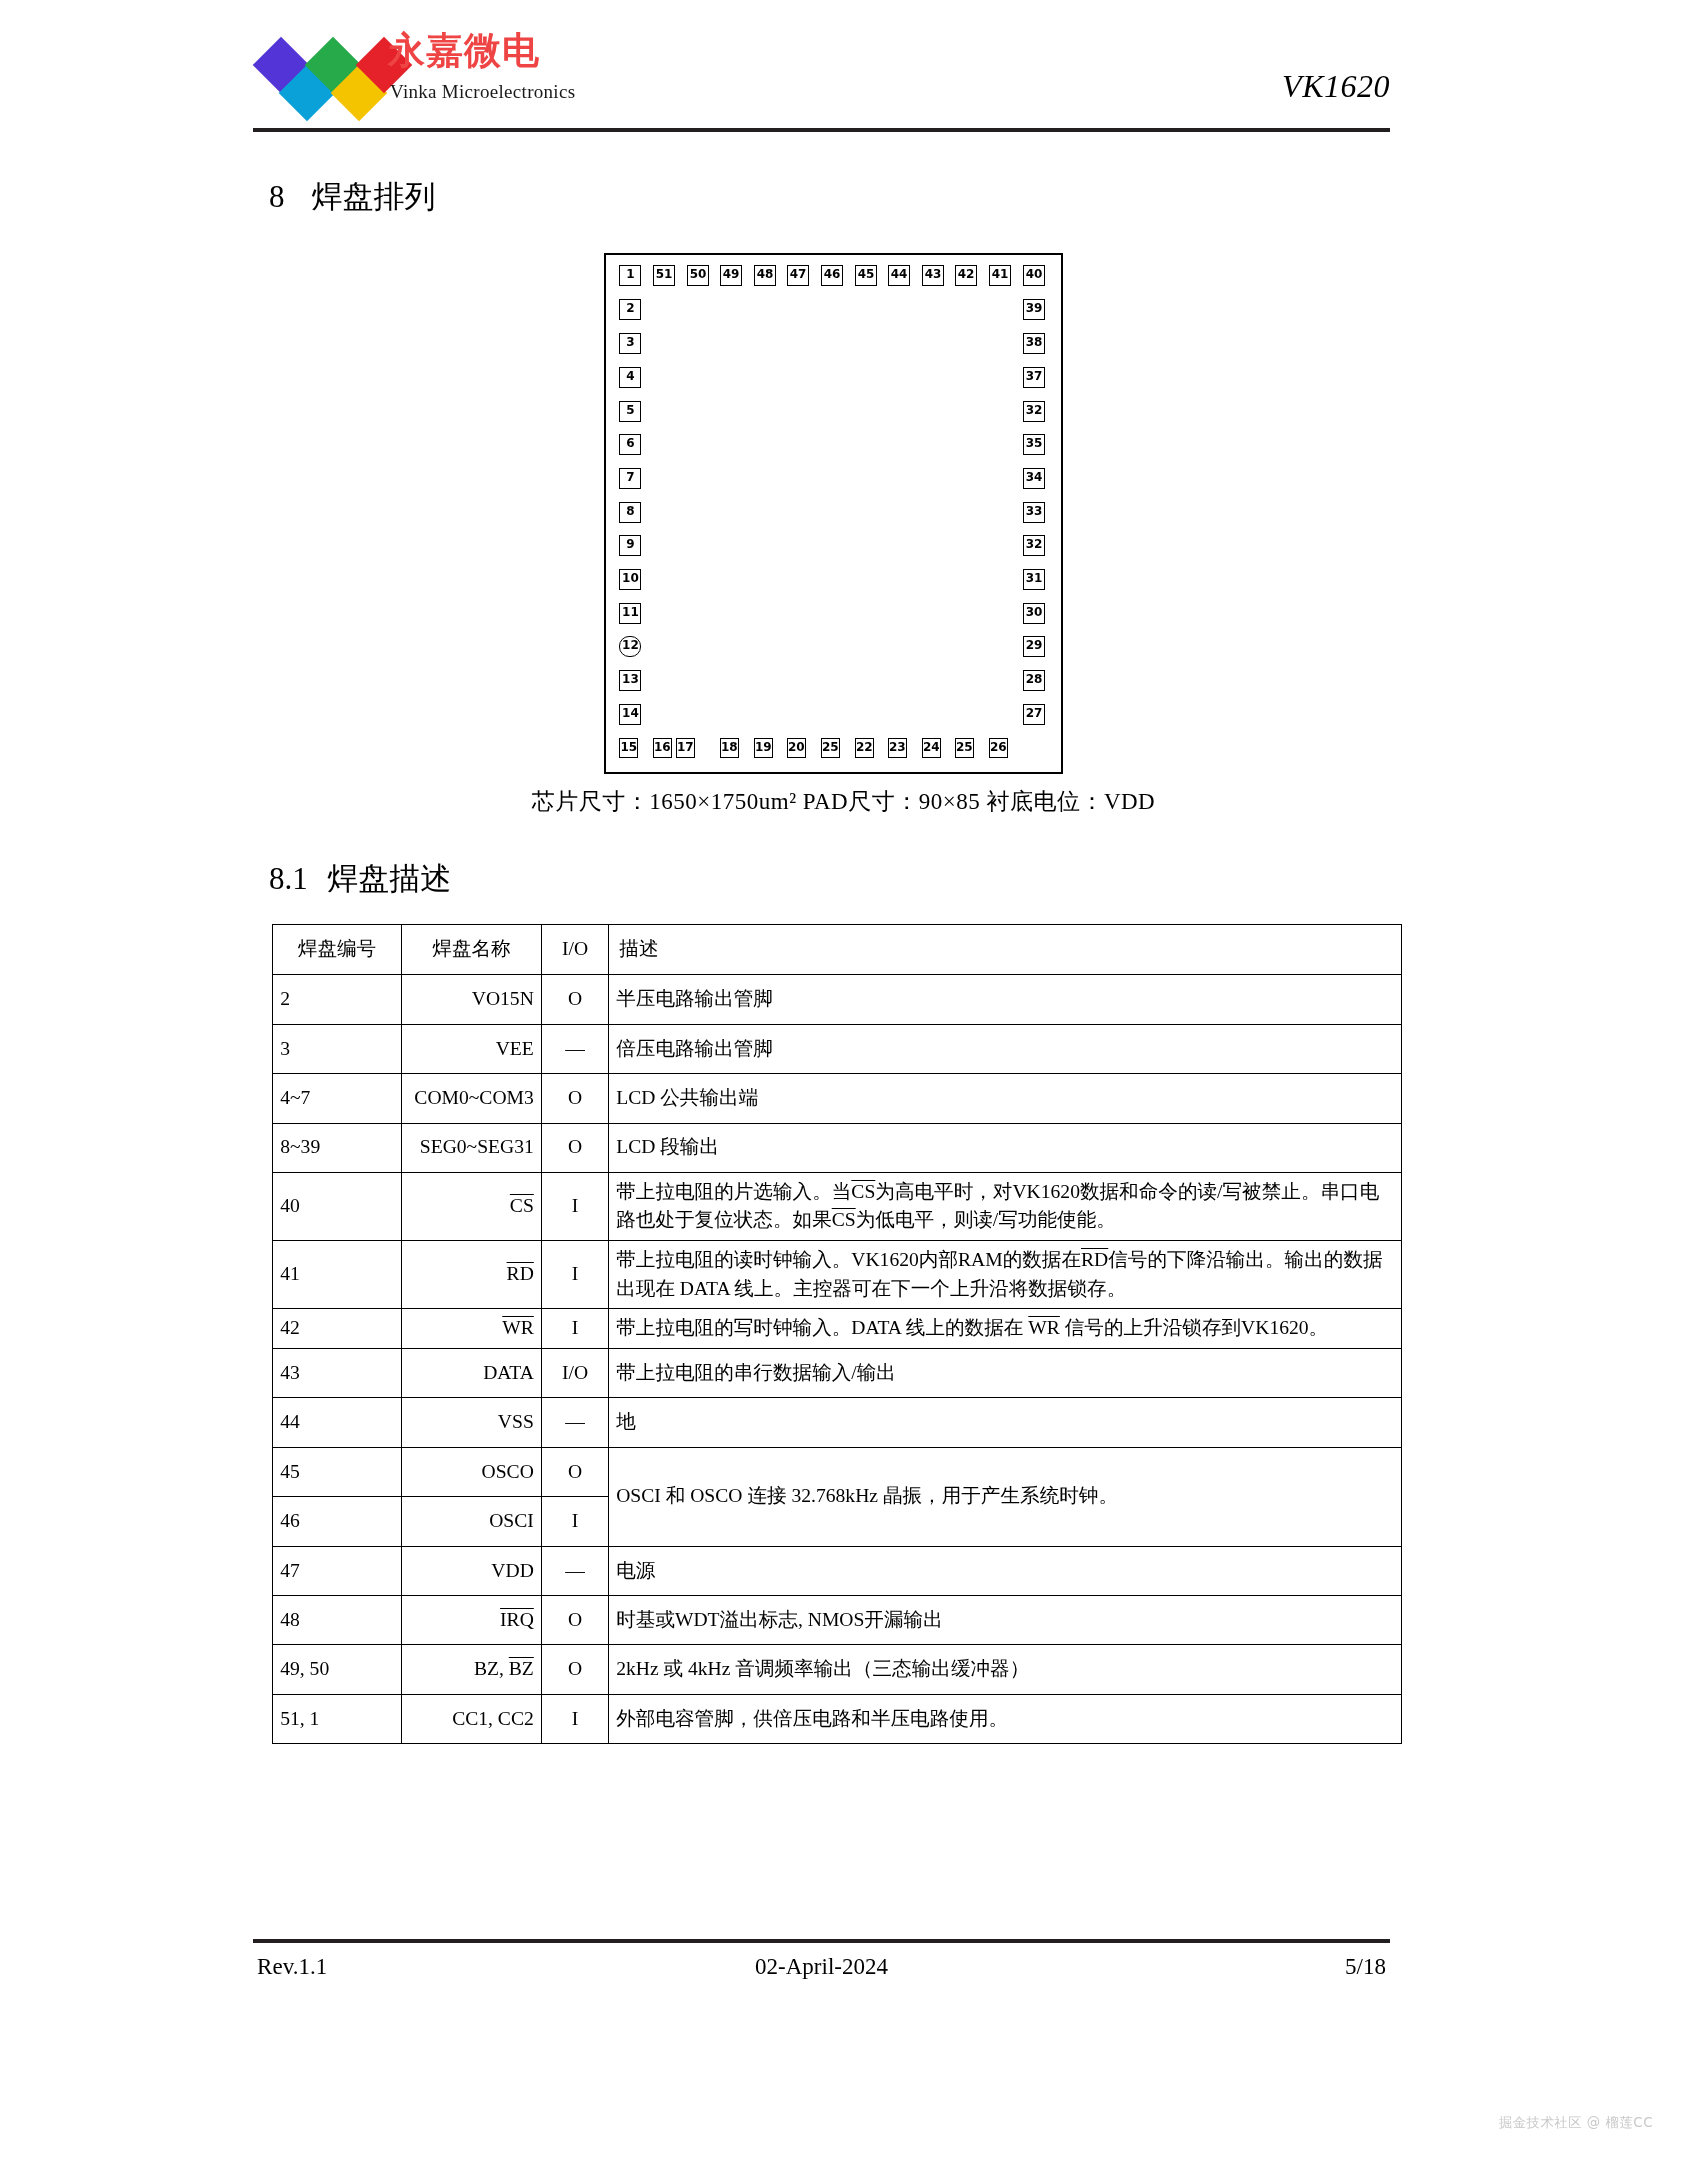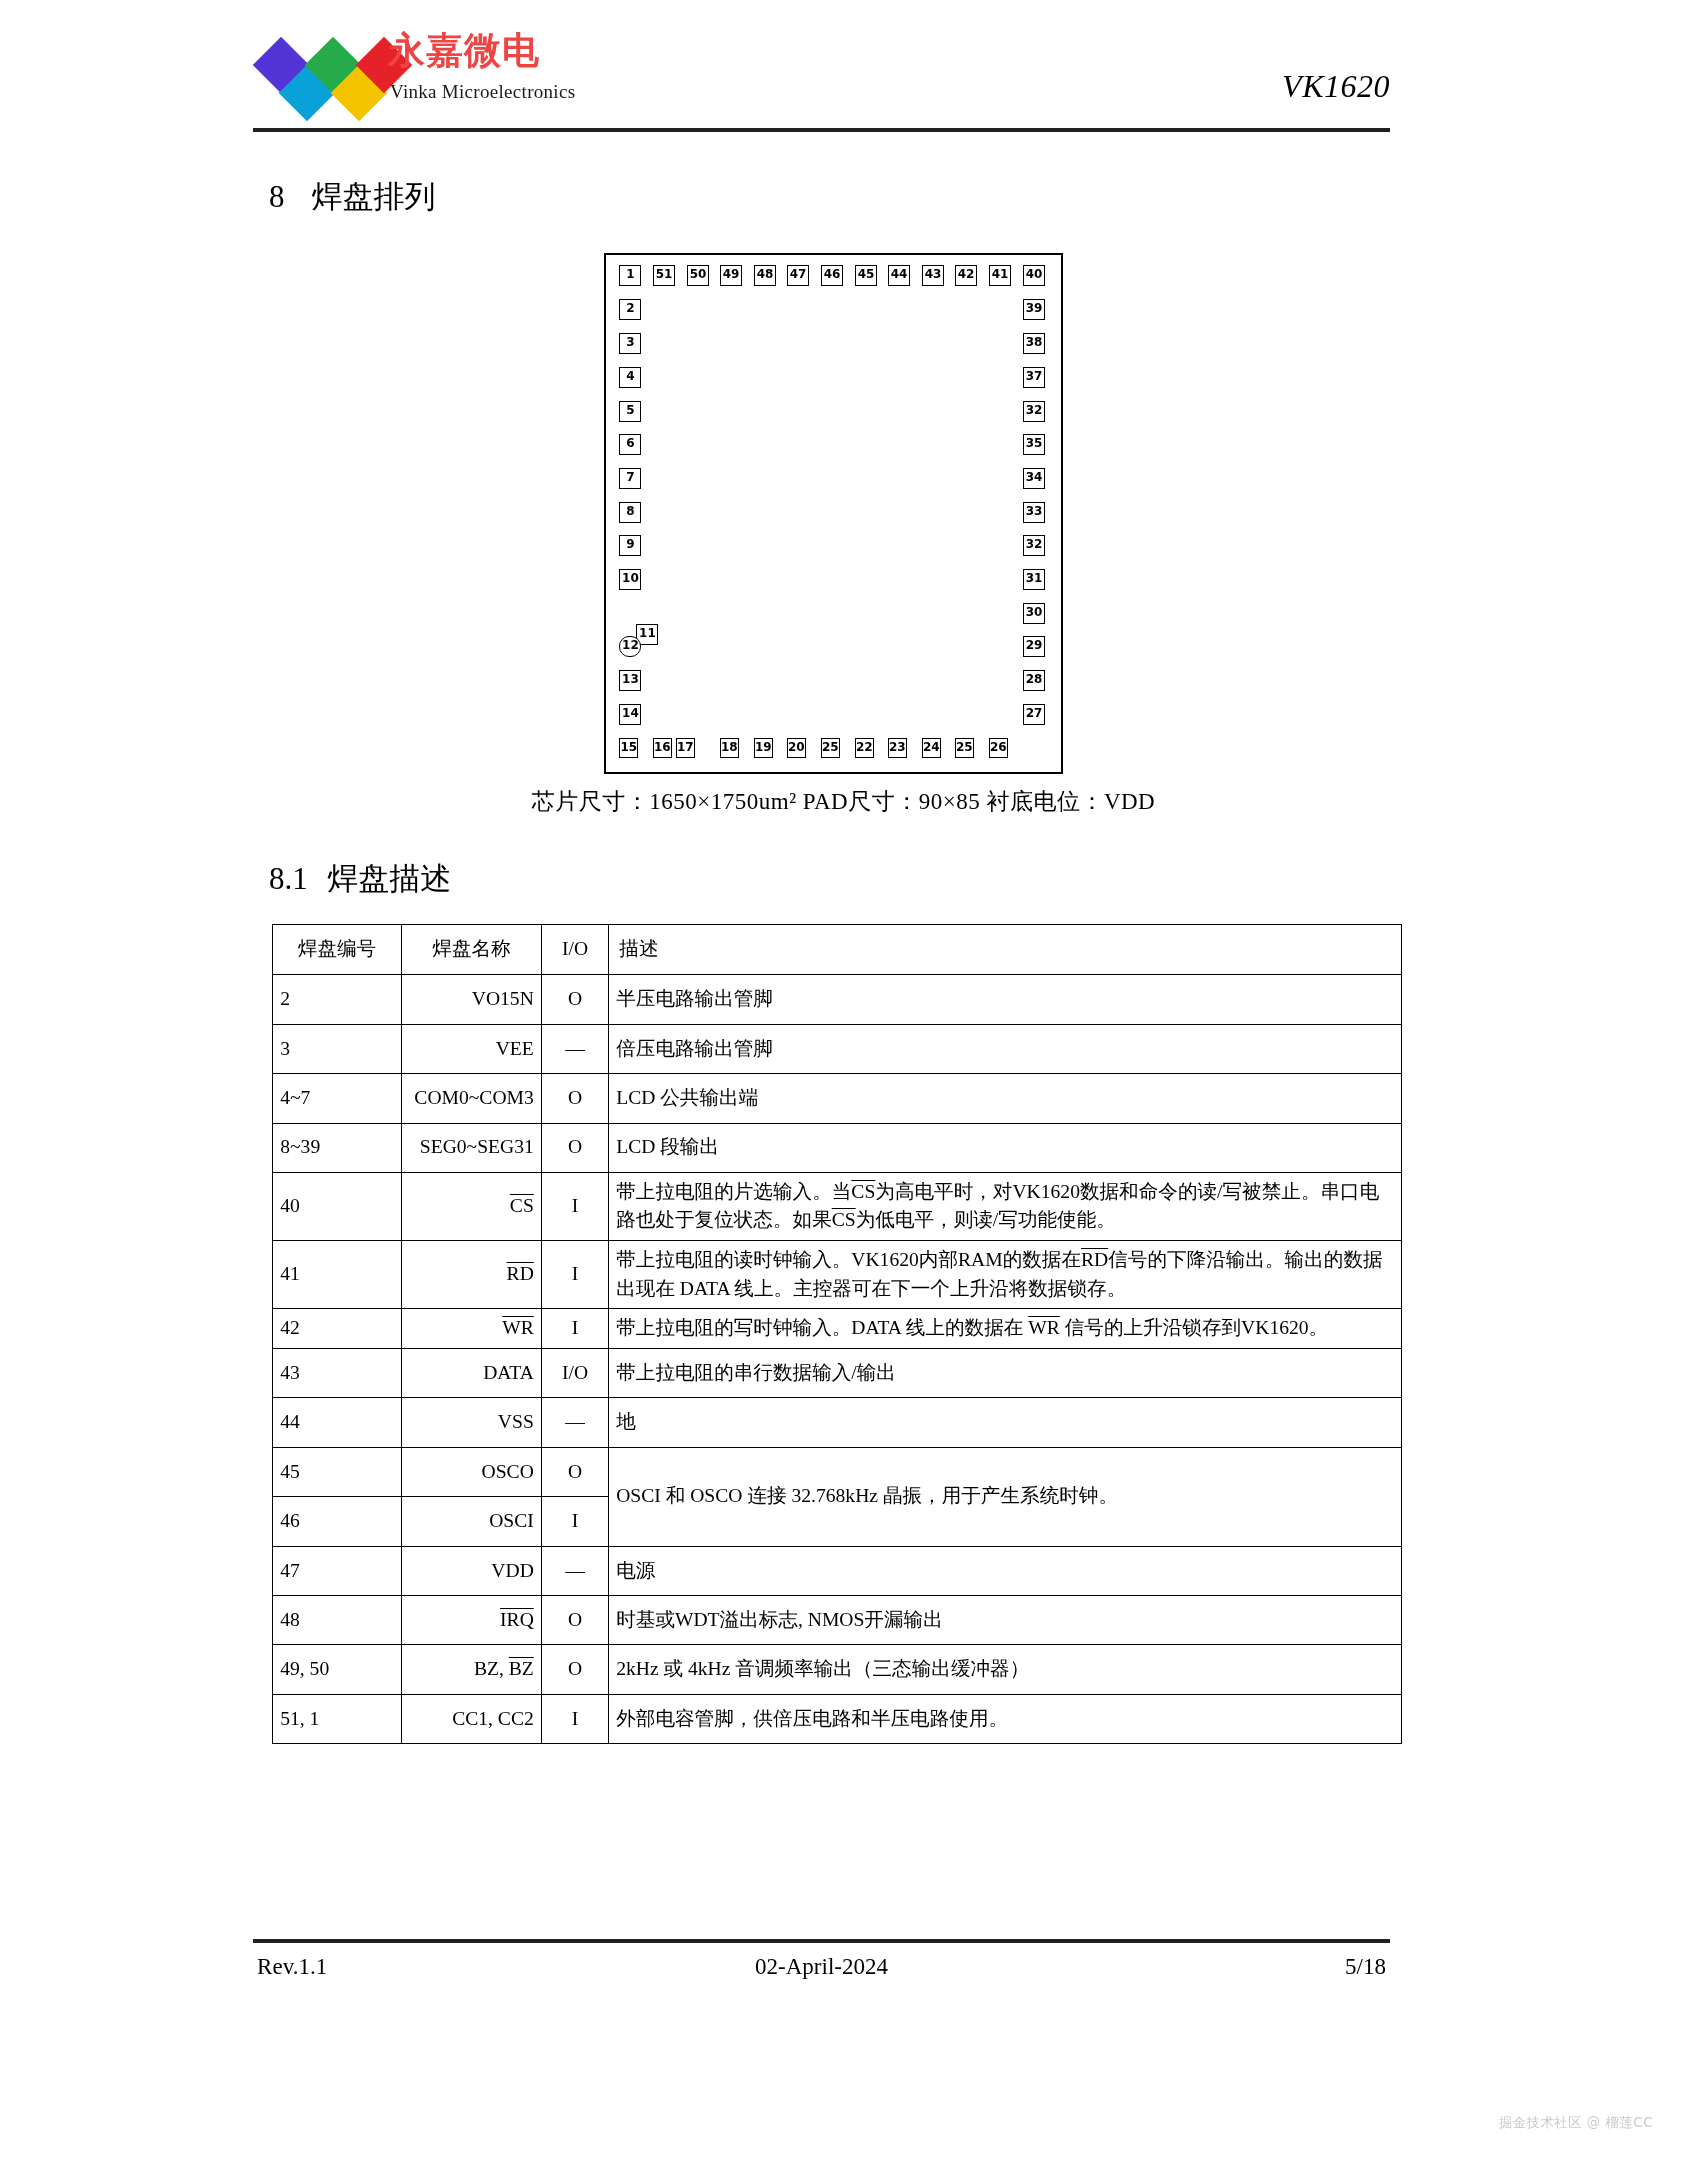--- a/index.html
+++ b/index.html
@@ -268,21 +268,21 @@
       <div class="pad b" style="left: 383px; top: 483px;">26</div>
       <div class="pad v" style="left: 13.4px; top: 44px;">2</div>
       <div class="pad v" style="left: 13.4px; top: 78px;">3</div>
       <div class="pad v" style="left: 13.4px; top: 112px;">4</div>
       <div class="pad v" style="left: 13.4px; top: 146px;">5</div>
       <div class="pad v" style="left: 13.4px; top: 179px;">6</div>
       <div class="pad v" style="left: 13.4px; top: 213px;">7</div>
       <div class="pad v" style="left: 13.4px; top: 247px;">8</div>
       <div class="pad v" style="left: 13.4px; top: 280px;">9</div>
       <div class="pad v" style="left: 13.4px; top: 314px;">10</div>
-      <div class="pad v" style="left: 13.4px; top: 369px; margin-left: 17px;">11</div>
+      <div class="pad v" style="left: 13.4px; top: 348px;">11</div>
       <div class="pad v" style="left: 13.4px; top: 381px; border-radius: 10px;">12</div>
       <div class="pad v" style="left: 13.4px; top: 415px;">13</div>
       <div class="pad v" style="left: 13.4px; top: 449px;">14</div>
       <div class="pad v" style="left: 417px; top: 44px;">39</div>
       <div class="pad v" style="left: 417px; top: 78px;">38</div>
       <div class="pad v" style="left: 417px; top: 112px;">37</div>
       <div class="pad v" style="left: 417px; top: 146px;">32</div>
       <div class="pad v" style="left: 417px; top: 179px;">35</div>
       <div class="pad v" style="left: 417px; top: 213px;">34</div>
       <div class="pad v" style="left: 417px; top: 247px;">33</div>

